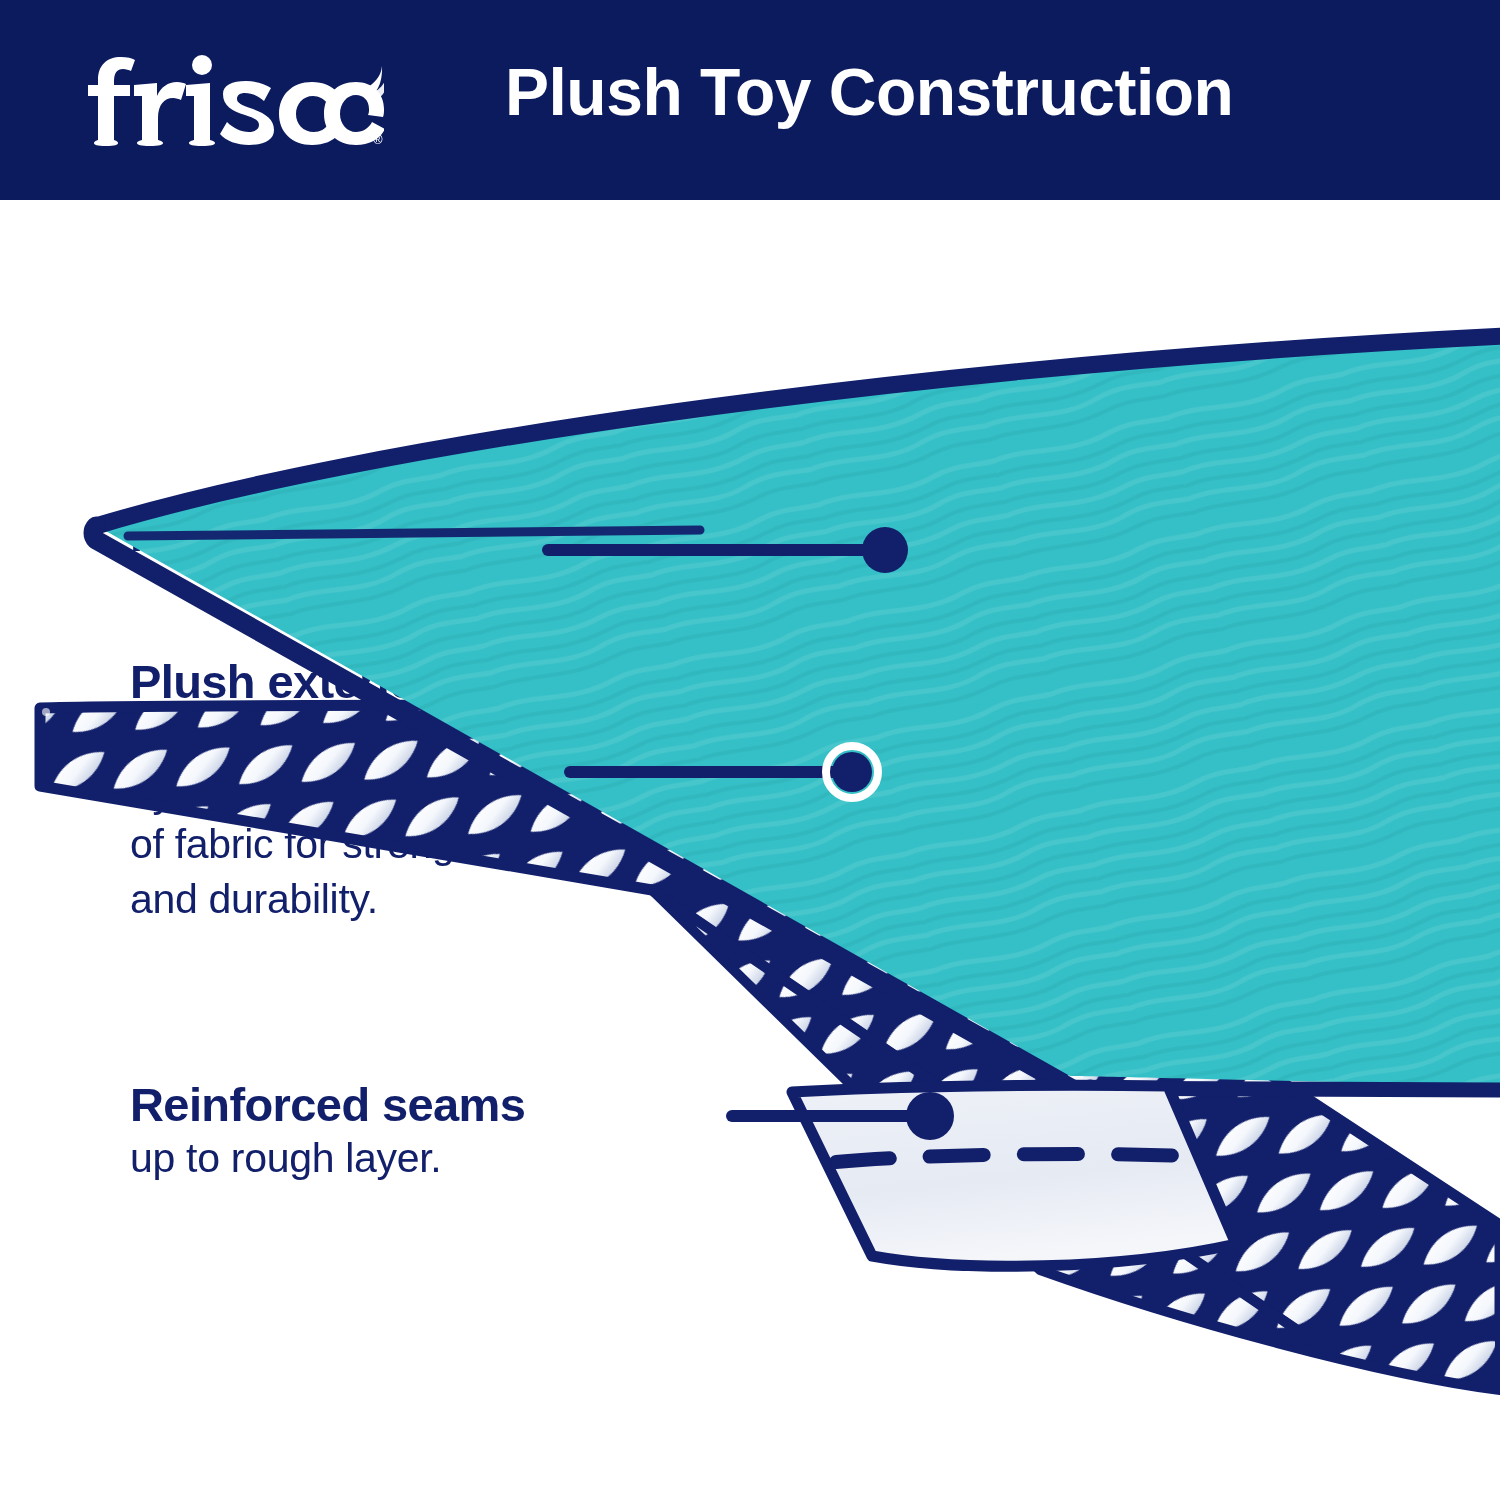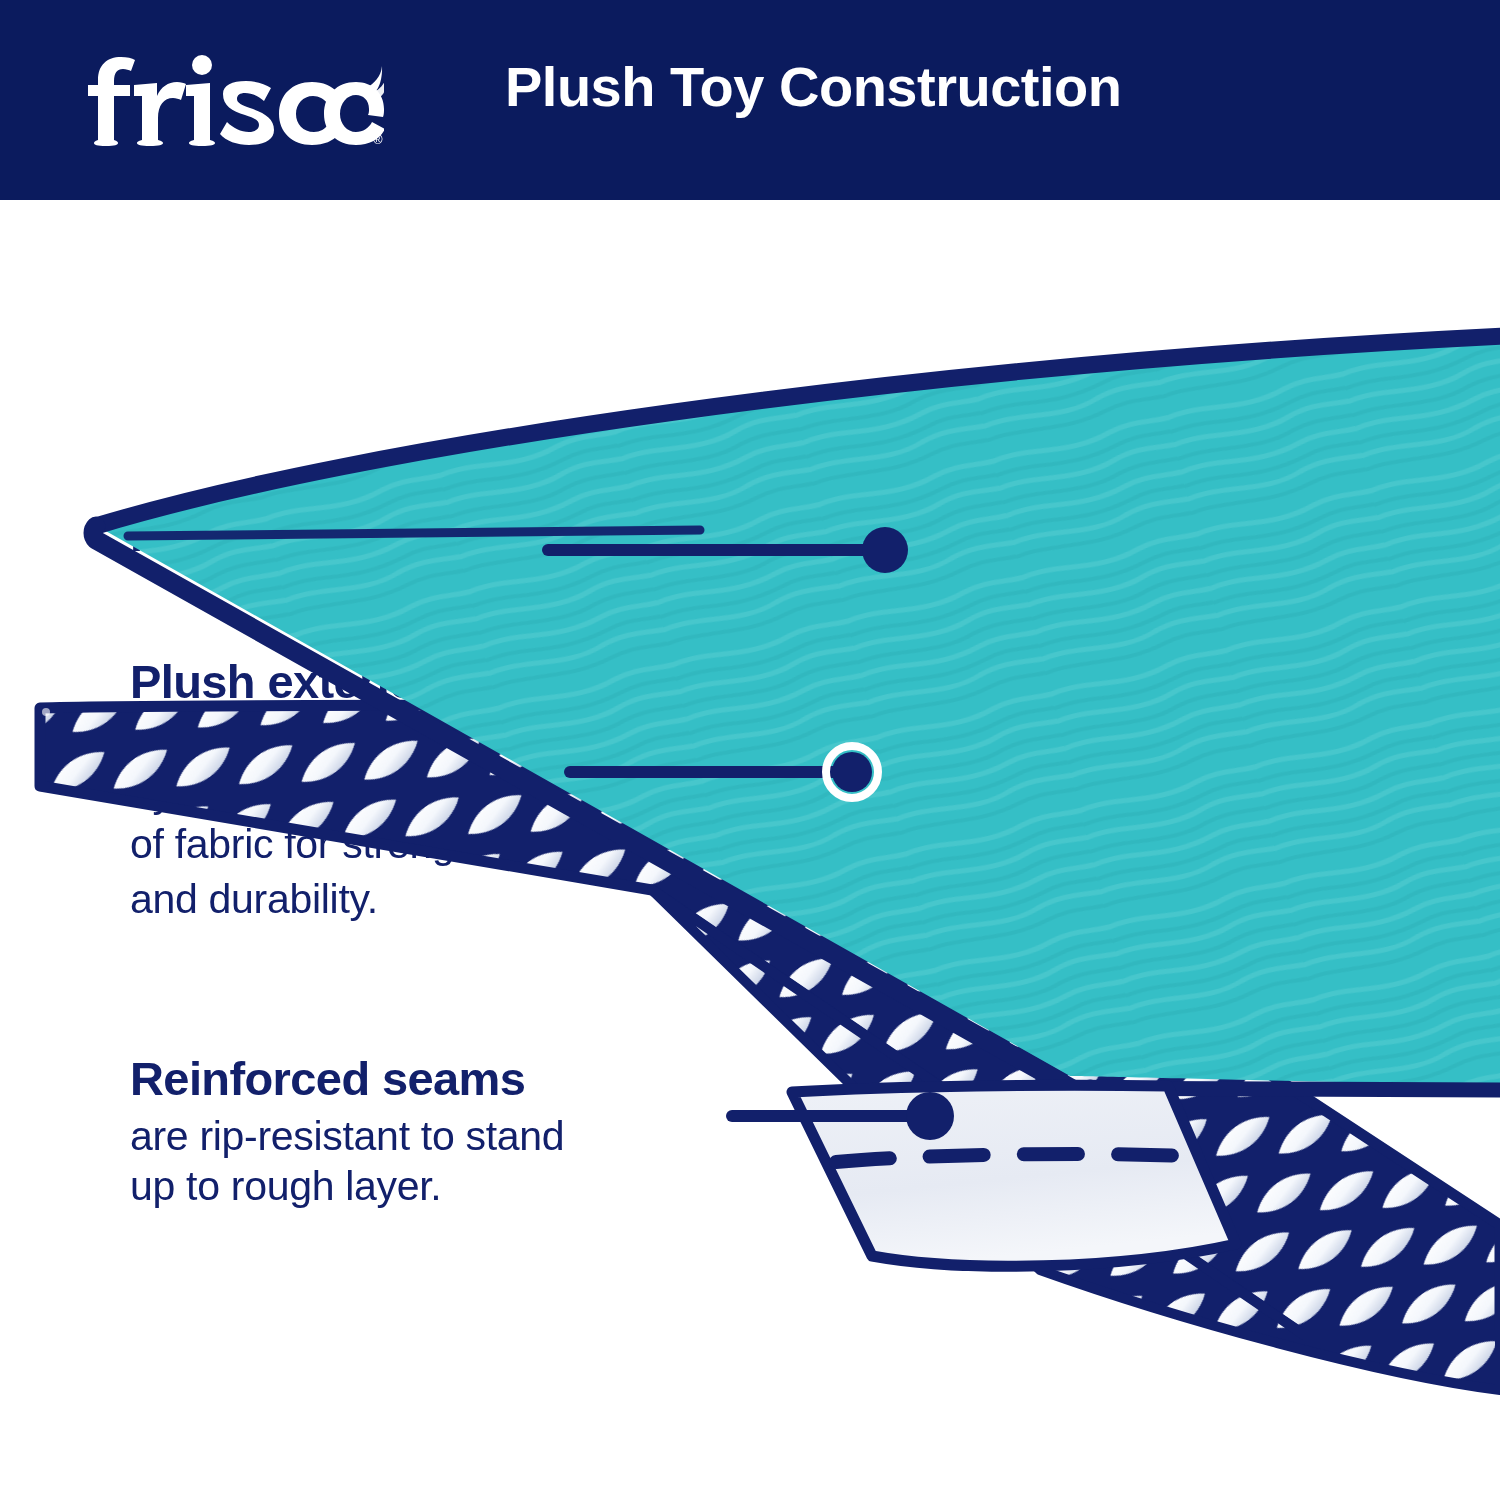--- a/index.html
+++ b/index.html
@@ -15,39 +15,39 @@
   #header-bar {
     position:absolute; left:0; top:0; width:1500px; height:200px;
     background:#0b1b5e;
   }
   #brand-logo {
     position:absolute; left:84px; top:52px;
     width:300px; height:100px;
   }
   #page-title {
     position:absolute; left:505px; top:54px;
-    font-size:56px; font-weight:bold; color:#ffffff;
+    font-size:66px; font-weight:bold; color:#ffffff;
     letter-spacing:-0.5px; white-space:nowrap;
     font-family:"Liberation Sans", sans-serif;
   }
 
   
   .callout { position:absolute; color:#12206b; }
   .callout .c-head {
     font-size:47px; font-weight:bold; line-height:1.16;
     letter-spacing:-0.6px; white-space:nowrap;
   }
   .callout .c-body {
     font-size:41px; font-weight:normal; line-height:1.24;
     letter-spacing:-0.3px; white-space:nowrap;
     margin-top:4px;
   }
   #callout-plush-fabric { left:130px; top:508px; }
   #callout-plush-exterior { left:130px; top:655px; }
-  #callout-reinforced-seams { left:130px; top:1052px; }
+  #callout-reinforced-seams { left:130px; top:1078px; }
 
   
   #illustration {
     position:absolute; left:0; top:200px;
     width:1500px; height:1300px;
   }
   #illustration svg { display:block; }
 </style>
 </head>
 <body>
@@ -88,21 +88,20 @@
 <div class="callout" id="callout-plush-exterior">
   <div class="c-head">Plush exterior</div>
   <div class="c-head">is reinforced</div>
   <div class="c-body">by an additional layer</div>
   <div class="c-body" style="margin-top:0">of fabric for strength</div>
   <div class="c-body" style="margin-top:4px">and durability.</div>
 </div>
 
 <div class="callout" id="callout-reinforced-seams">
   <div class="c-head">Reinforced seams</div>
-  <div class="c-body">are rip-resistant to stand</div>
   <div class="c-body" style="margin-top:0">up to rough layer.</div>
 </div>
 
 <div id="illustration">
 <svg viewBox="0 0 1500 1300" width="1500" height="1300">
   <defs>
 
     <pattern id="furTex" width="180" height="120" patternUnits="userSpaceOnUse" patternTransform="rotate(-14)">
       <rect width="180" height="120" fill="#35bfc6"></rect>
       <g stroke="#55cdd2" stroke-width="5" fill="none" opacity="0.55" stroke-linecap="round">

